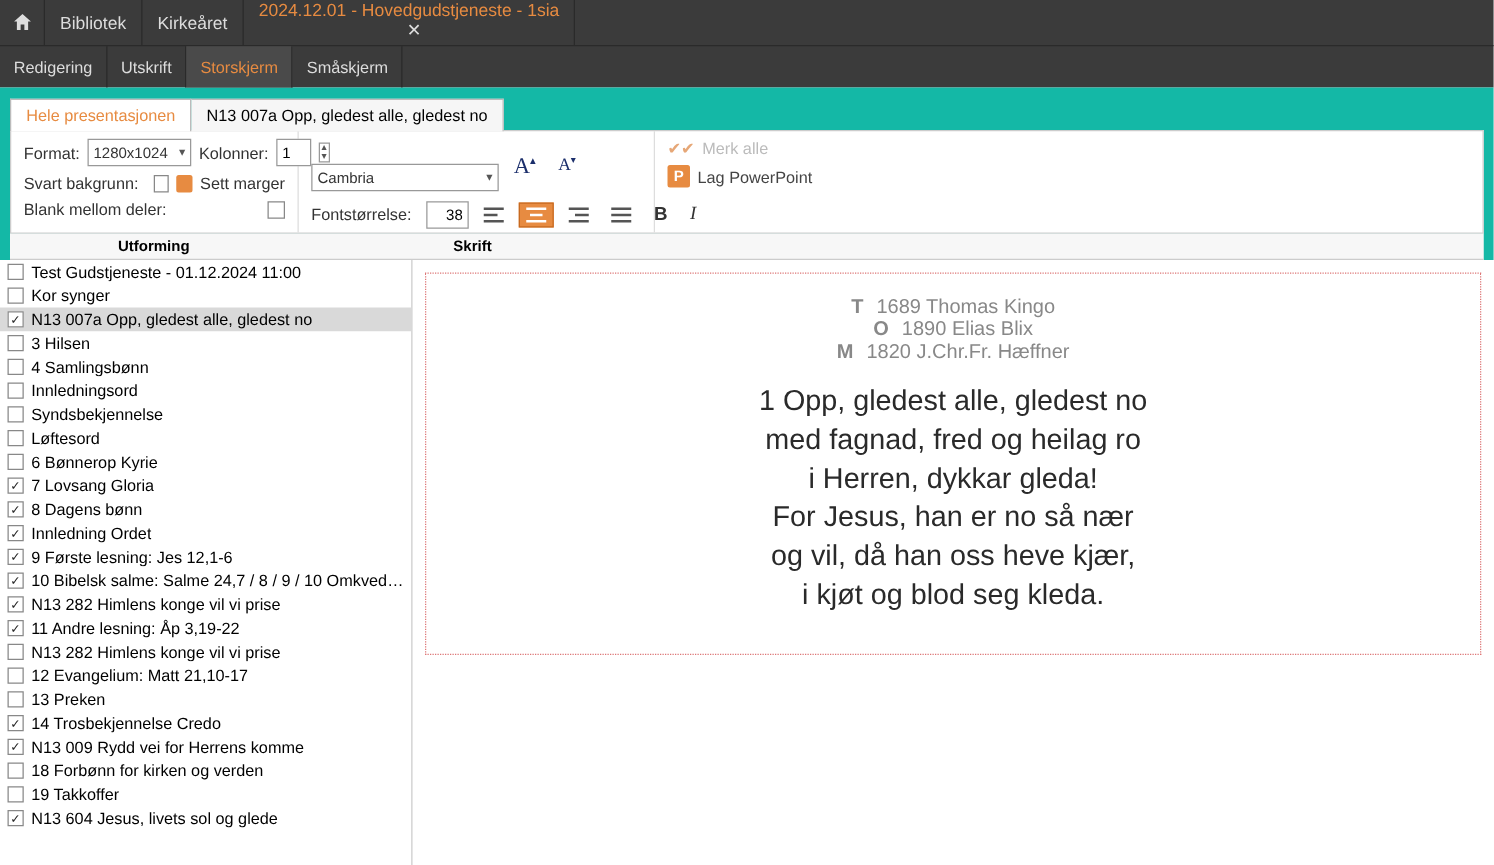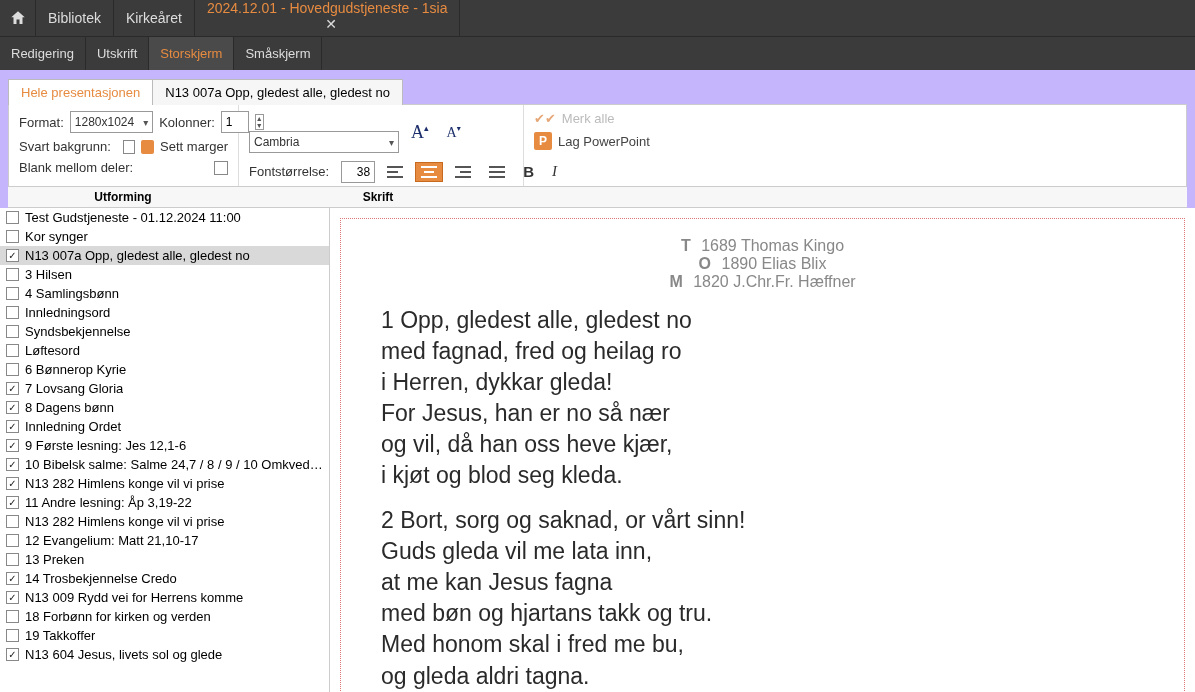--- a/index.html
+++ b/index.html
@@ -11,21 +11,21 @@
     .titlebar .crumb { padding: 0 12px; display:flex; align-items:center; border-right:1px solid #2a2a2a; font-size:14px; }
     .titlebar .crumb.active { color:#e78b41;flex-direction:column; }
     .titlebar .close-x { padding:0 8px; display:flex; align-items:center; cursor:pointer; }
 
     
     .menubar { height: 34px; background:#3b3b3b; display:flex; align-items:stretch; color:#ddd; border-top:1px solid #2a2a2a; }
     .menubar .mitem { padding: 0 11px; display:flex; align-items:center; font-size:13px; border-right:1px solid #2a2a2a; cursor:pointer; }
     .menubar .mitem.active { color:#e78b41; background:#4a4a4a; }
 
     
-    .subtabs-wrap { padding: 8px 8px 0 8px; background:#c4b5fd; }
+    .subtabs-wrap { padding: 8px 8px 0 8px; background:#14b8a6; }
     .subtabs { display:flex; }
     .subtab { border:1px solid #bbb; border-bottom:none; padding:5px 12px; font-size:13px; background:#f6f6f6; cursor:pointer; position:relative; top:1px; }
     .subtab + .subtab { border-left:none; }
     .subtab.active { color:#e78b41; background:#fff; z-index:2; }
 
     
     .toolbar { display:flex; border:1px solid #ccc; background:#fff; }
     .group { border-right:1px solid #ddd; padding:6px 10px 2px 10px; display:flex; flex-direction:column; gap:6px; }
     .row { display:flex; align-items:center; gap:6px; font-size:13px; color:#333; white-space:nowrap; }
     .lbl { color:#333; }
@@ -52,21 +52,21 @@
     .li { display:flex; align-items:center; gap:6px; padding:2px 6px; font-size:13px; cursor:pointer; }
     .li.selected { background:#d9d9d9; }
     .li .cb { width:13px; height:13px; border:1px solid #888; flex-shrink:0; background:#fff; display:flex; align-items:center; justify-content:center; }
     .li .cb.on::after { content:"✓"; font-size:10px; color:#222; }
     .li .txtlbl { white-space:nowrap; overflow:hidden; text-overflow:ellipsis; }
 
     .preview { flex:1; padding:10px; background:#fff; overflow:auto; }
     .slide { border:1px dotted #d77; padding:18px 40px; font-family: Cambria, Georgia, serif; color:#2a2a2a; }
     .meta { text-align:center; color:#888; font-size:16px; margin-bottom:10px; }
     .meta .ml { font-weight:bold; margin-right:6px; }
-    .verse { text-align:left; font-size:23px; line-height:1.35; margin:14px 0; }
+    .verse { text-align:center; font-size:23px; line-height:1.35; margin:14px 0; }
 
     .align-ic { width:16px; height:12px; display:inline-block; position:relative; }
     .align-ic span{ position:absolute; height:2px; background:#555; left:0; right:0;}
     .align-ic span:nth-child(1){top:0;}
     .align-ic span:nth-child(2){top:5px;}
     .align-ic span:nth-child(3){top:10px;}
     .align-ic.l span:nth-child(2){right:5px;}
     .align-ic.r span:nth-child(2){left:5px;}
     .align-ic.j span{left:0;right:0;}
     .align-ic.c span:nth-child(2){left:3px;right:3px;}
@@ -304,16 +304,15 @@
       </div>
     </div>
   <div class="preview">
     <div class="slide">
       <div class="meta" id="meta">
           <div><span class="ml">T</span> 1689 Thomas Kingo</div>
           <div><span class="ml">O</span> 1890 Elias Blix</div>
           <div><span class="ml">M</span> 1820 J.Chr.Fr. Hæffner</div>
         </div>
       <div class="verse" id="v1">1 Opp, gledest alle, gledest no<br>med fagnad, fred og heilag ro<br>i Herren, dykkar gleda!<br>For Jesus, han er no så nær<br>og vil, då han oss heve kjær,<br>i kjøt og blod seg kleda.</div>
-      <div class="verse" id="v2">2 Bort, sorg og saknad, or vårt sinn!<br>Guds gleda vil me lata inn,<br>at me kan Jesus fagna<br>med bøn og hjartans takk og tru.<br>Med honom skal i fred me bu,<br>og gleda aldri tagna.</div>
     </div>
   </div>
 </div>
 
 </body></html>

